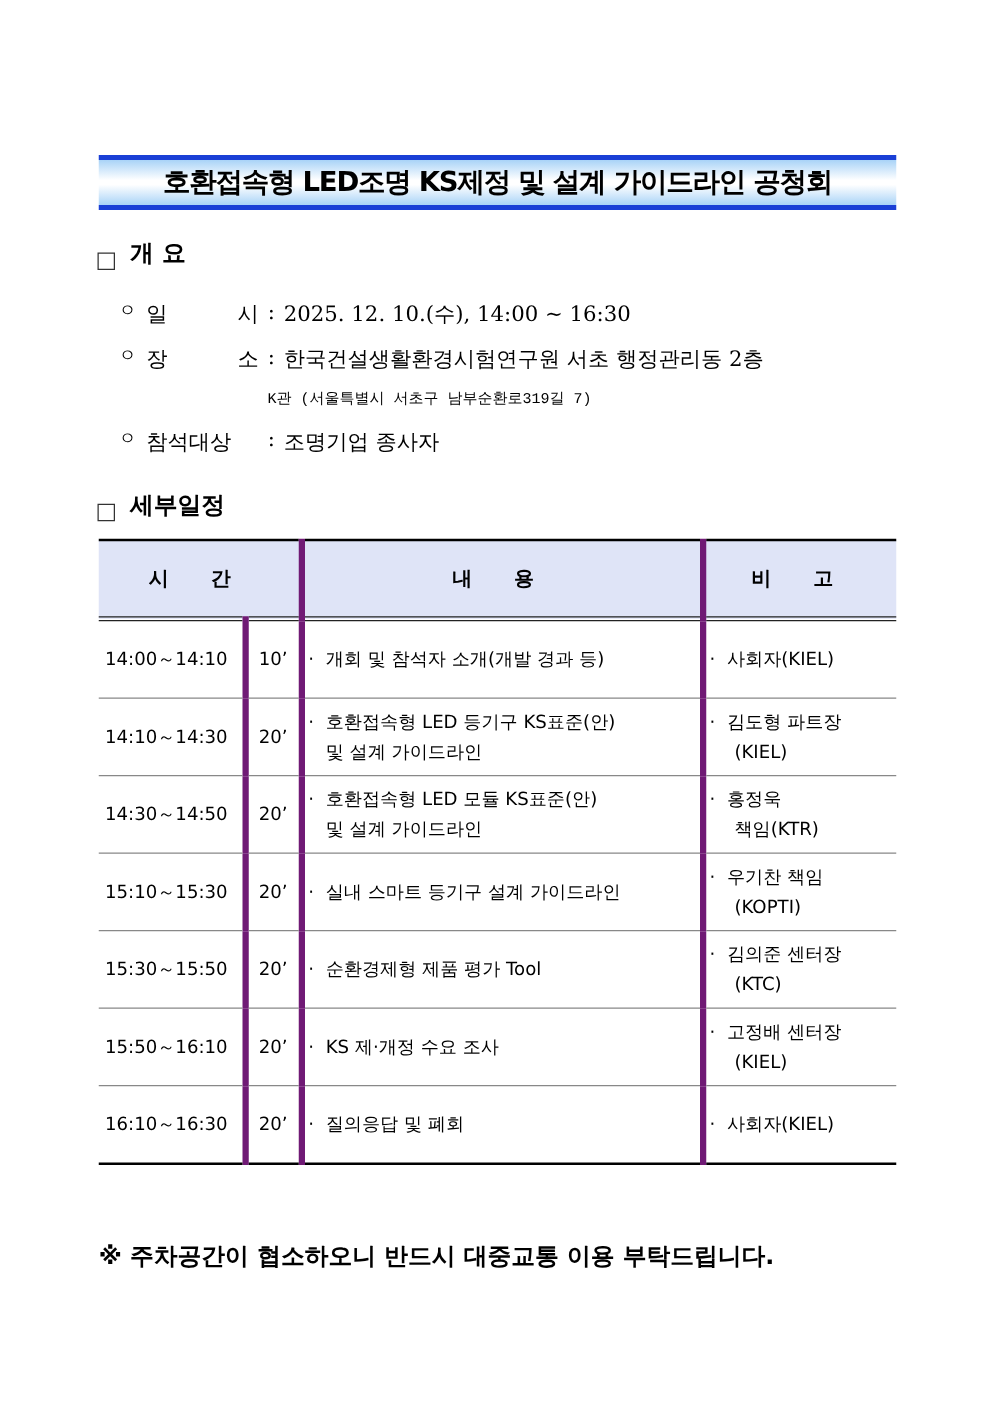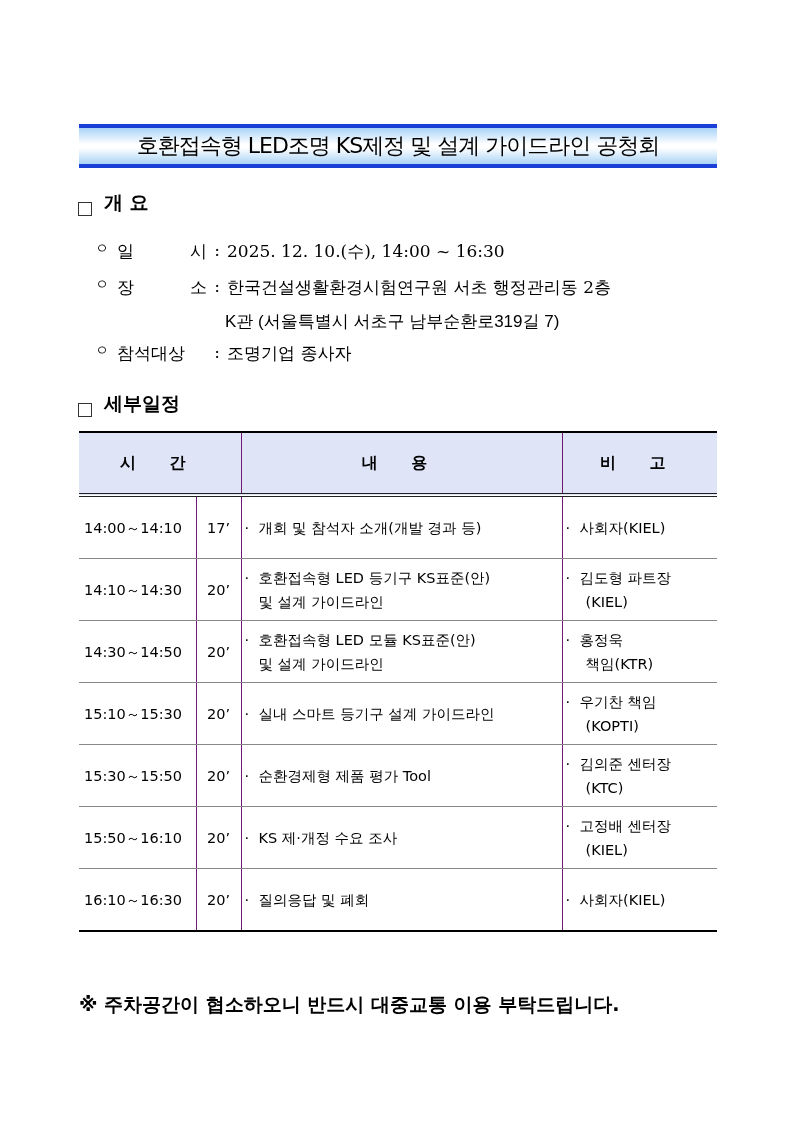--- a/index.html
+++ b/index.html
@@ -5,34 +5,34 @@
   html, body { margin:0; padding:0; background:#ffffff; }
   body { width:793px; height:1121px; position:relative; overflow:hidden; font-family:"DejaVu Sans", sans-serif; color:#000; }
 
   .title-banner {
     position:absolute; left:79px; top:124px; width:638px; height:44px;
     border-top:4px solid #1a3fd6; border-bottom:4px solid #1a3fd6;
     background:linear-gradient(to bottom, #a9d3f7 0%, #ffffff 45%, #ffffff 55%, #a9d3f7 100%);
     display:flex; align-items:center; justify-content:center;
     box-sizing:border-box;
   }
-  .title-banner span { font-family:"DejaVu Sans", sans-serif; font-weight:normal; font-size:22px; letter-spacing:-1px; color:#000; }
+  .title-banner span { font-family:"DejaVu Sans", sans-serif; font-weight:bold; font-size:22px; letter-spacing:-1px; color:#000; }
 
   .section-head { position:absolute; left:78px; font-size:19px; font-weight:bold; display:flex; align-items:flex-end; }
   .section-head .sq { display:inline-block; width:14px; height:14px; border:1px solid #333; margin-right:12px; box-sizing:border-box; }
 
   .ov-row { position:absolute; left:95px; font-family:"DejaVu Serif", serif; font-size:17px; display:flex; white-space:nowrap; }
   .ov-row .bullet { width:22px; font-size:14px; }
   .ov-row .lbl { width:90px; display:flex; justify-content:space-between; }
   .ov-row .colon { width:20px; text-align:center; }
-  .ov-cont { position:absolute; left:225px; font-family:Liberation Sans, sans-serif; font-size:17px; white-space:nowrap; }
+  .ov-cont { position:absolute; left:214px; font-family:Liberation Mono, monospace; font-size:12px; white-space:nowrap; }
 
   table.sched { position:absolute; left:79px; top:431px; width:638px; border-collapse:collapse; table-layout:fixed; font-family:"DejaVu Sans", sans-serif; font-size:14.5px; }
   table.sched th { background:#dfe4f7; height:58px; font-weight:bold; font-size:16px; letter-spacing:14px; border-top:2px solid #000; border-bottom:4px double #222;margin-top:32px; }
-  table.sched th + th, table.sched td + td { border-left:1px solid #701a75; }
+  table.sched th + th, table.sched td + td { border-left:5px solid #701a75; }
   table.sched td { height:59px; border-bottom:1px solid #888; vertical-align:middle; line-height:24px;margin-top:24px; }
   table.sched tr:last-child td { border-bottom:2px solid #000; }
   td.time { padding-left:5px; white-space:nowrap; }
   td.dur { text-align:center; }
   td.content, td.note { padding-left:3px; }
   .dot { display:inline-block; width:14px; }
   .line2 { padding-left:14px; }
   .note .line2 { padding-left:20px; }
 
   .footnote { position:absolute; left:79px; top:992px; font-size:19px; font-weight:bold; white-space:nowrap; }
@@ -94,21 +94,21 @@
   <thead>
     <tr>
       <th colspan="2">시 간</th>
       <th>내 용</th>
       <th>비 고</th>
     </tr>
   </thead>
   <tbody>
     <tr>
       <td class="time">14:00～14:10</td>
-      <td class="dur">17’</td>
+      <td class="dur">10’</td>
       <td class="content"><span class="dot">·</span><span>개회 및 참석자 소개(개발 경과 등)</span></td>
       <td class="note"><span class="dot">·</span><span>사회자(KIEL)</span></td>
     </tr>
     <tr>
       <td class="time">14:10～14:30</td>
       <td class="dur">20’</td>
       <td class="content">
           <div><span class="dot">·</span><span>호환접속형 LED 등기구 KS표준(안)</span></div>
           <div class="line2">및 설계 가이드라인</div>
         </td>

